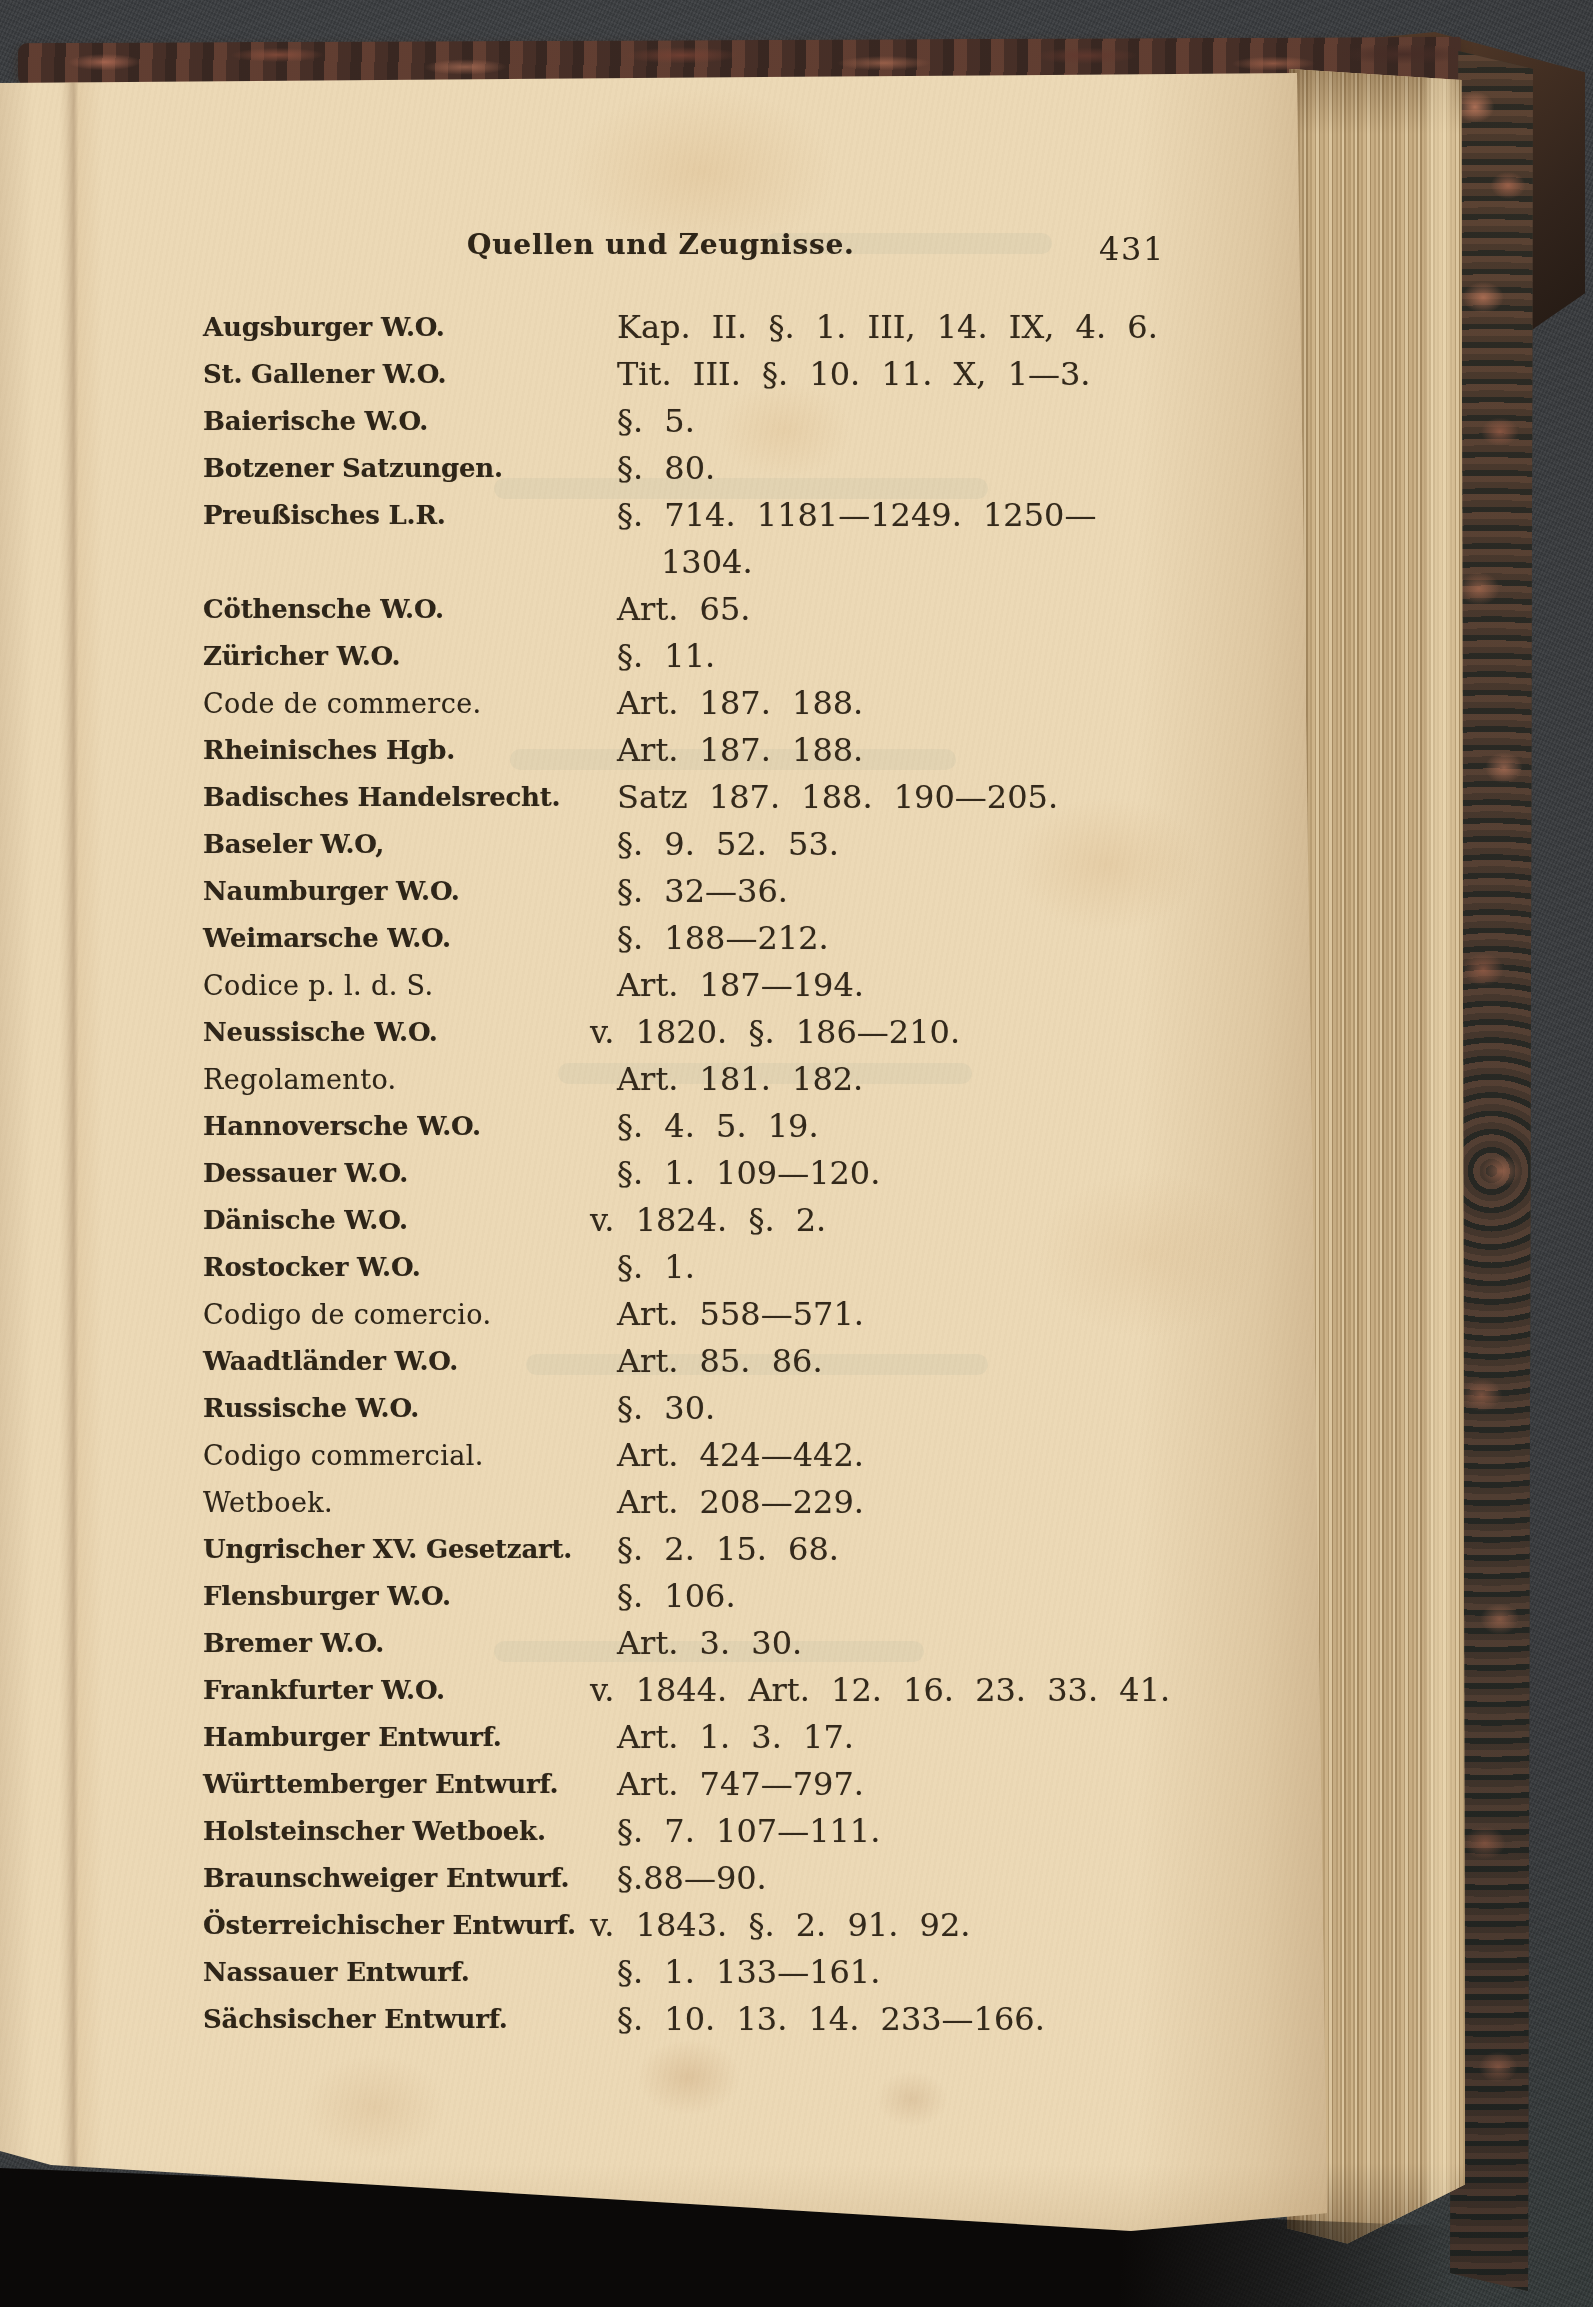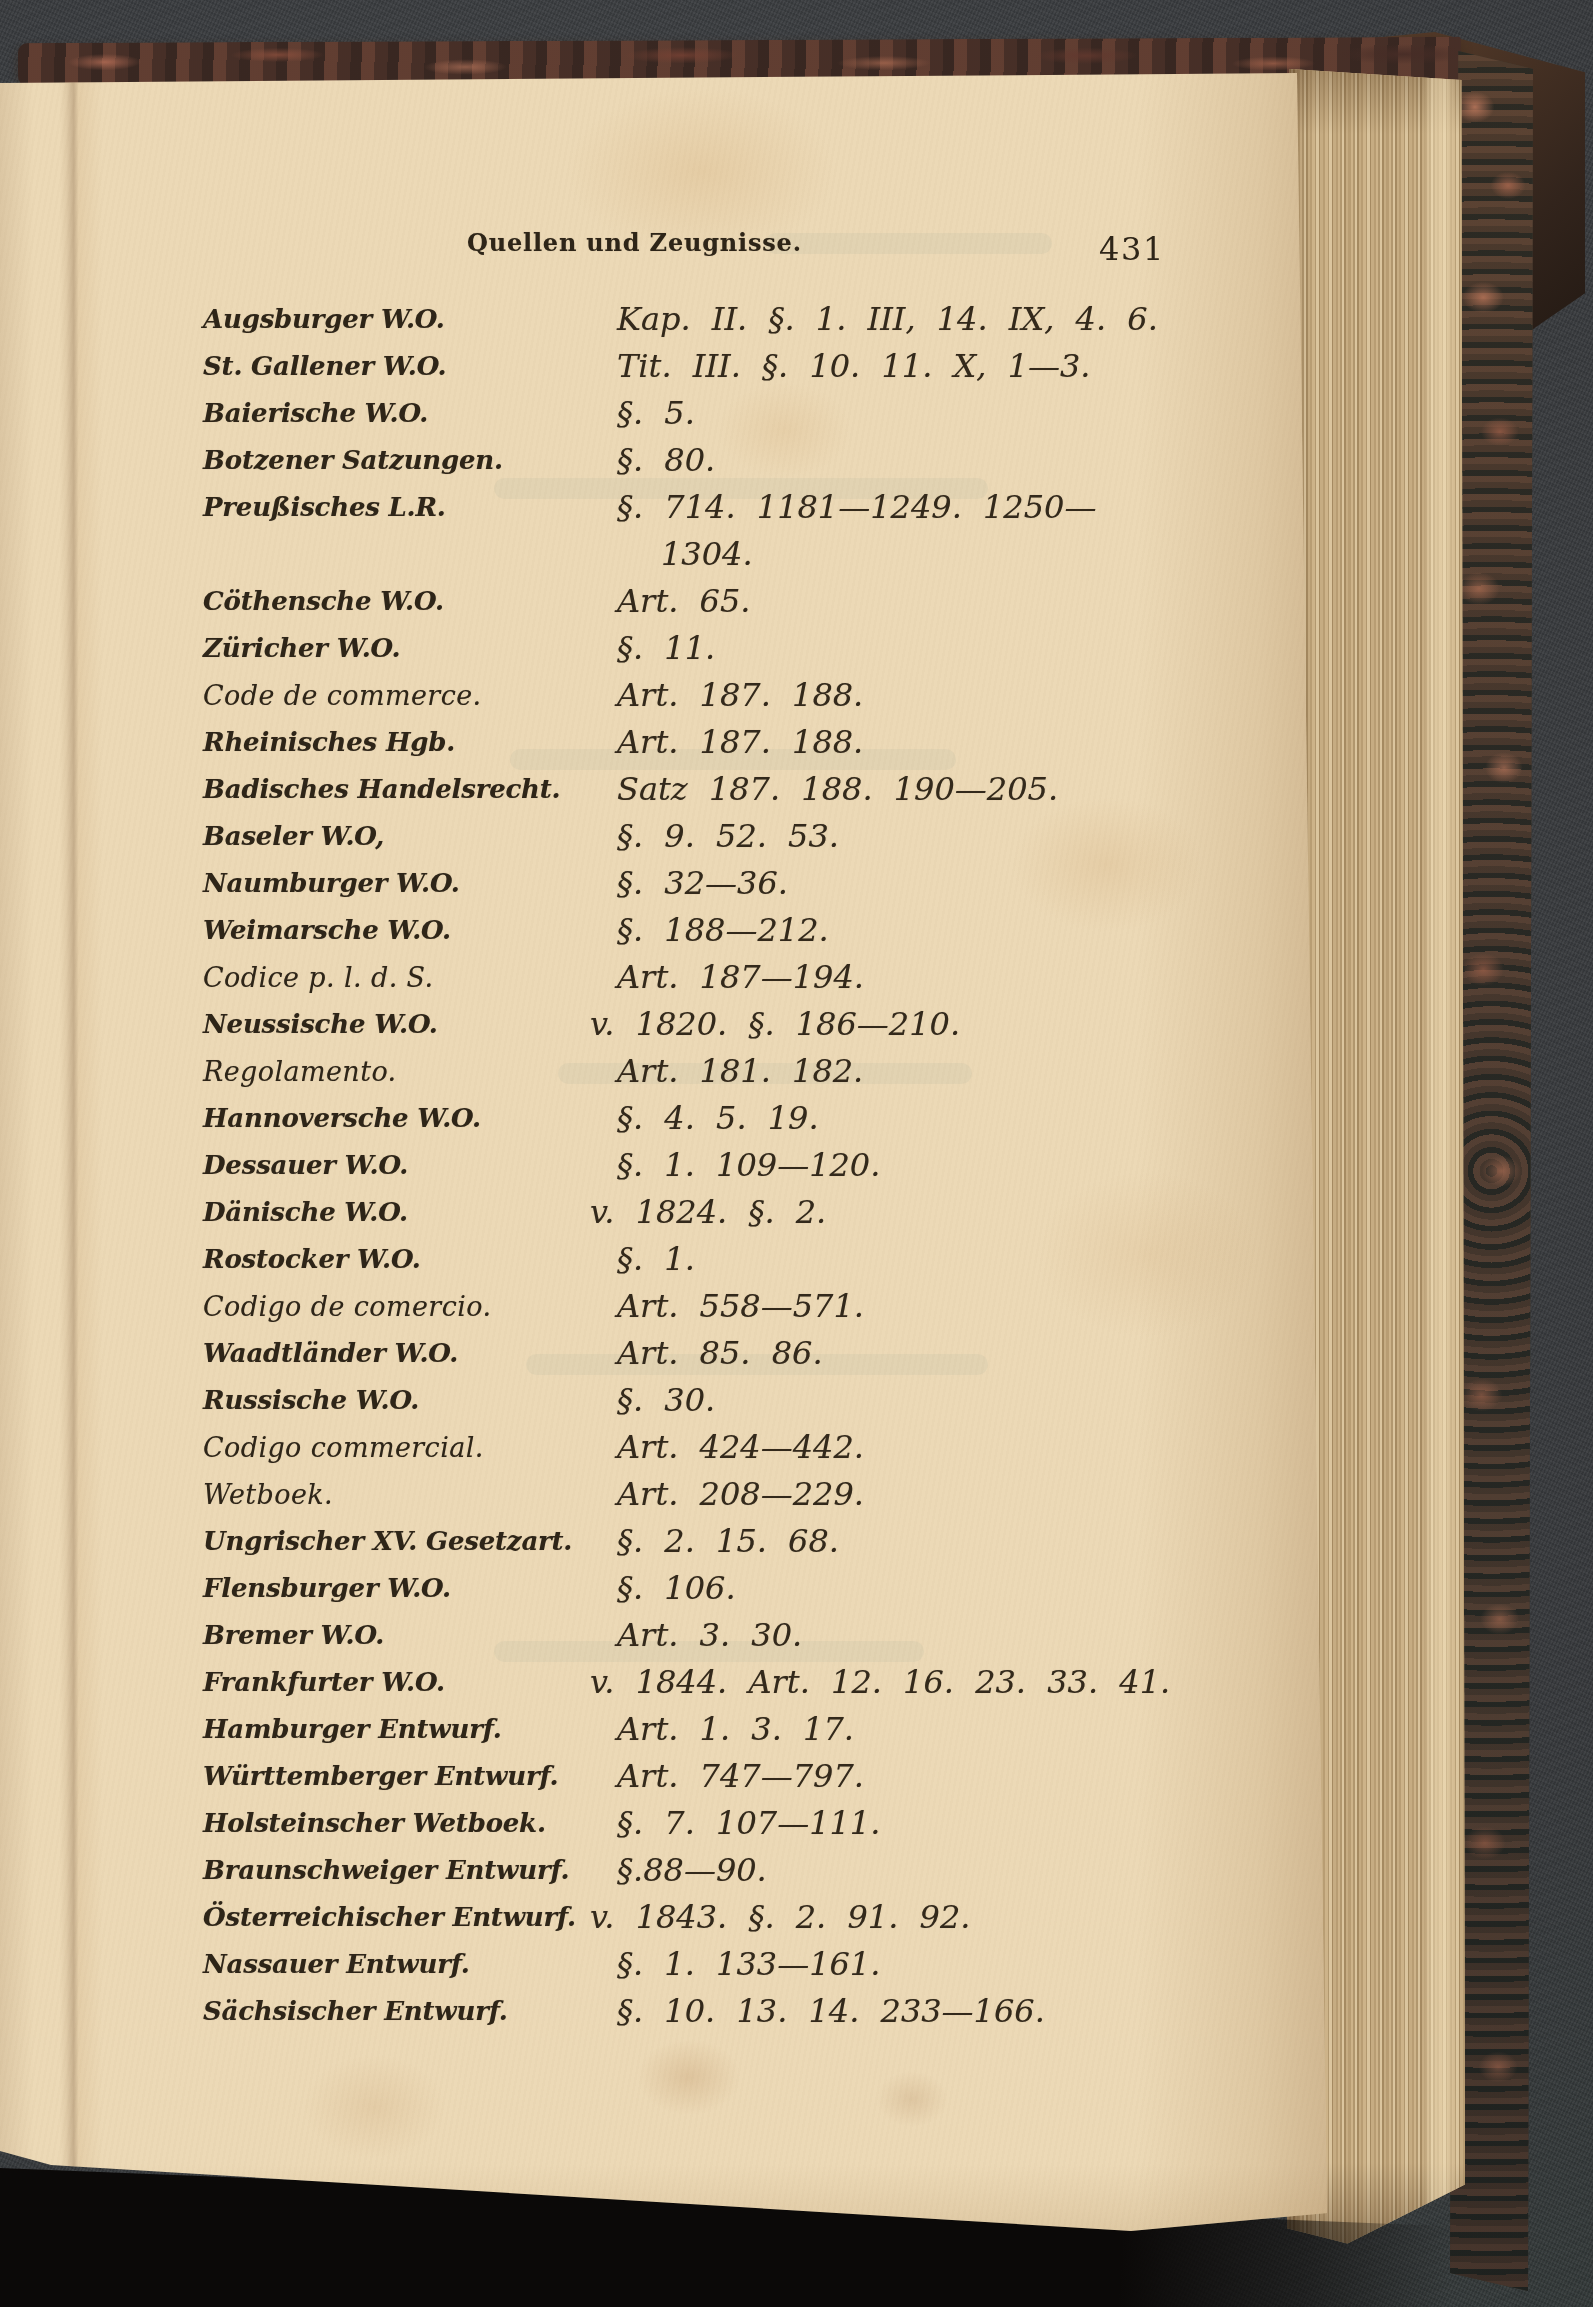--- a/index.html
+++ b/index.html
@@ -114,29 +114,29 @@
   .ghost{position:absolute;height:21px;border-radius:10.4px;background:rgba(122,150,134,0.085);}
   .g1{left:765px;top:233px;width:287px;}
   .g2{left:494px;top:478px;width:494px;}
   .g3{left:510px;top:749px;width:446px;}
   .g4{left:558px;top:1063px;width:414px;}
   .g5{left:526px;top:1354px;width:462px;}
   .g6{left:494px;top:1641px;width:430px;}
   .page-head{position:absolute;left:0;top:228px;width:1354px;height:48px;}
   .head-title{
     position:absolute;left:467px;top:0;
-    font-size:24px;font-weight:bold;letter-spacing:0.8px;color:#2e2518;
+    font-size:28px;font-weight:bold;letter-spacing:0.8px;color:#2e2518;
     text-shadow:0 0 0.8px rgba(46,37,24,0.35);
     white-space:nowrap;
   }
   .page-num{
     position:absolute;left:1099px;top:1.6px;
     font-size:32px;color:#2e2518;letter-spacing:1.6px;
   }
-  .entries{position:absolute;left:0;top:296px;width:1358px;font-style:italic;}
+  .entries{position:absolute;left:0;top:304px;width:1358px;}
   .row{position:relative;height:47px;}
   .src,.cit{
     position:absolute;top:0;line-height:47px;white-space:nowrap;
     text-shadow:0 0 0.8px rgba(46,37,24,0.30);
   }
   .src{left:203px;font-size:26px;font-weight:bold;color:#2e2518;letter-spacing:-0.2px;}
   .row.latin .src{font-weight:normal;font-size:27px;letter-spacing:0.4px;}
   .cit{left:617px;font-size:32px;color:#33291b;word-spacing:11px;}
   .row.hang .cit{left:590px;}
   .row.cont .cit{left:661px;}

